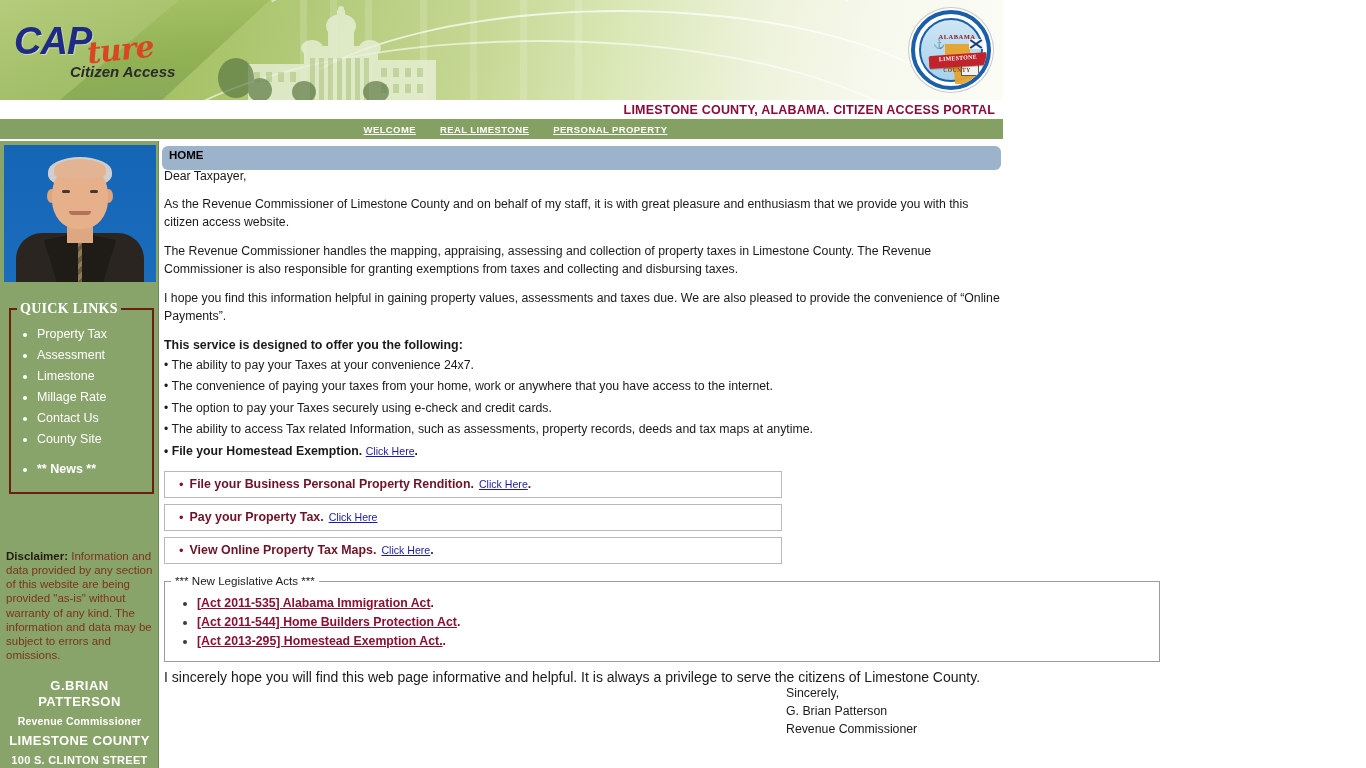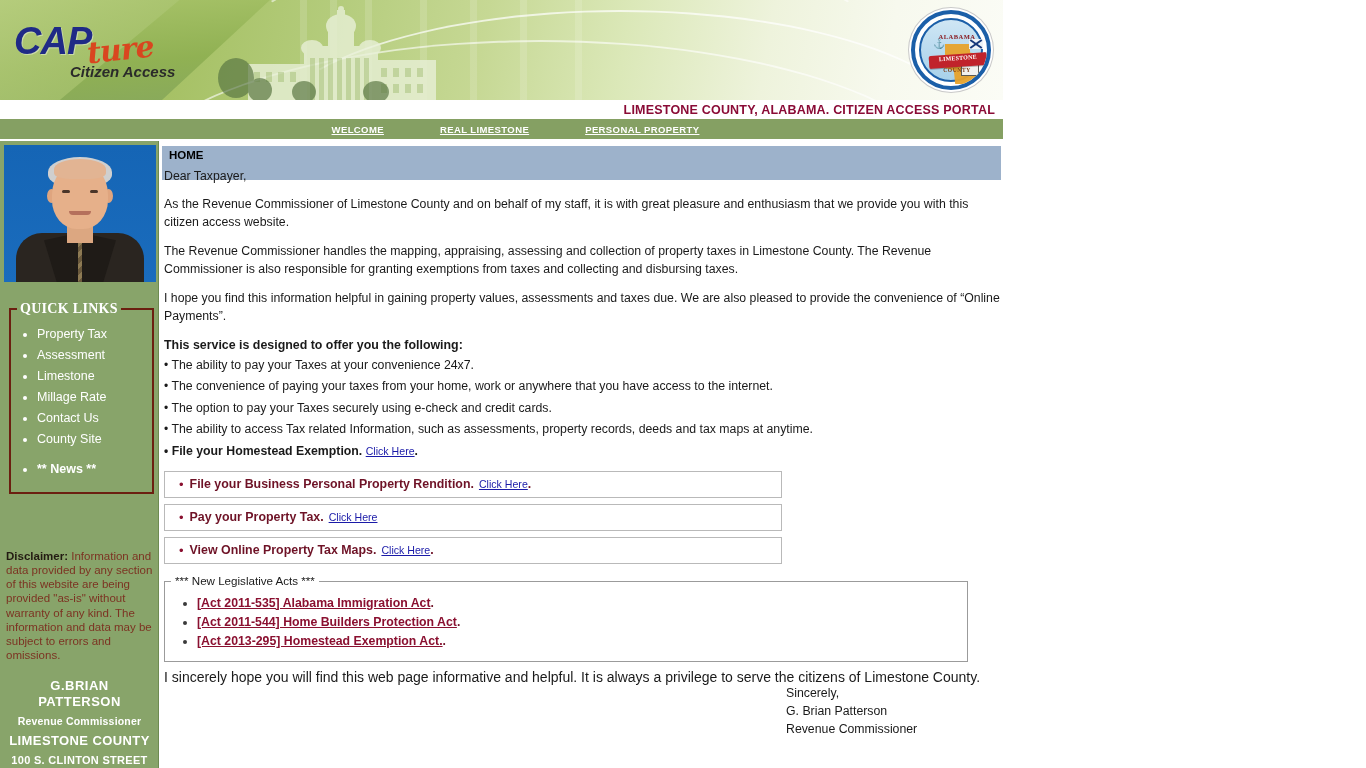--- a/index.html
+++ b/index.html
@@ -133,21 +133,21 @@
     line-height: 18px;
   }
 
   
   #navbar {
     position: absolute; left: 0; top: 119px; width: 1003px; height: 20px;
     background: #85a063;
   }
   #navbar .navlinks {
     position: absolute; left: 0; top: 0; width: 1003px; height: 20px;
-    display: flex; justify-content: center; align-items: center; gap: 56px;
+    display: flex; justify-content: center; align-items: center; gap: 24px;
     padding-left: 28px;
   }
   #navbar a {
     color: #ffffff; font-size: 9.5px; font-weight: bold;
     text-decoration: underline; letter-spacing: .4px;
     font-family: "Liberation Sans", sans-serif; cursor: pointer;
   }
 
   
   #sidebar {
@@ -234,24 +234,24 @@
   #office-role { font-size: 10.5px; margin-top: 5px; letter-spacing: .2px; }
   #office-county { font-size: 13px; margin-top: 6px; letter-spacing: .4px; }
   #office-street { font-size: 11px; margin-top: 6px; letter-spacing: .3px; }
 
   
   #content {
     position: absolute; left: 161px; top: 141px; width: 842px; height: 627px;
     background: #ffffff;
   }
   #page-header {
-    position: absolute; left: 1px; top: 5px; width: 839px; height: 34px;
+    position: absolute; left: 1px; top: 5px; width: 839px; height: 24px;
     background: #9db2cb; color: #000000;
     font-size: 11.5px; font-weight: bold; line-height: 19px;
-    padding-left: 7px; font-family: "Liberation Sans", sans-serif;
+    padding-left: 7px; font-family: "Liberation Sans", sans-serif; border-radius: 6px;
   }
   #body-area {
     position: absolute; left: 3px; top: 27px; width: 836px;
     font-size: 12.3px; color: #1a1a1a; line-height: 1.42;
     font-family: "Liberation Sans", sans-serif;
   }
   #body-area p { margin: 0 0 12px 0; }
   #body-area p.tight { margin-bottom: 11px; }
   .svc-title { font-weight: bold; margin: 0 0 2px 0; font-size: 12.4px; }
   .svc-line { margin: 0 0 4px 0; }
@@ -265,21 +265,21 @@
   .action-box {
     border: 1px solid #b9b9b9; background: #ffffff;
     width: 618px; height: 27px; margin: 0 0 6px 0;
     display: flex; align-items: center; padding-left: 14px;
   }
   .action-box .abullet { color: #8a1030; font-size: 13px; margin-right: 6px; line-height: 1; }
   .action-box .atext { color: #6e1226; font-weight: bold; font-size: 12.4px; }
   .action-box .atail { color: #6e1226; font-weight: bold; font-size: 12.4px; }
 
   #legis {
-    width: 804px; border: 1px solid #9b9b9b; margin: 9px 0 6px 0;
+    width: 996px; border: 1px solid #9b9b9b; margin: 9px 0 6px 0;
     padding: 2px 0 8px 0;
   }
   #legis legend {
     font-size: 11.6px; color: #1a1a1a; padding: 0 4px; margin-left: 6px;
     font-family: "Liberation Sans", sans-serif;
   }
   #legis ul { margin: 3px 0 0 0; padding: 0 0 0 32px; list-style: disc; }
   #legis li { margin-bottom: 2px; font-size: 12.3px; color: #6e1226; font-weight: bold; }
   #legis li::marker { color: #3a3a3a; }
   #legis a {

